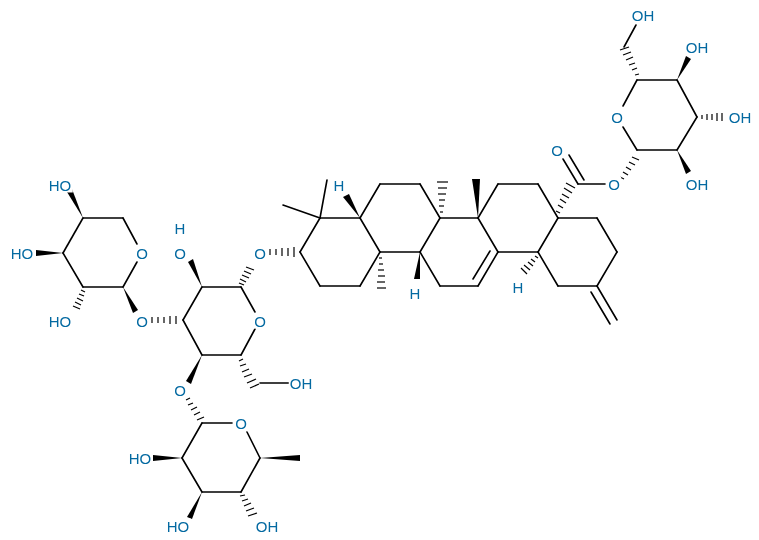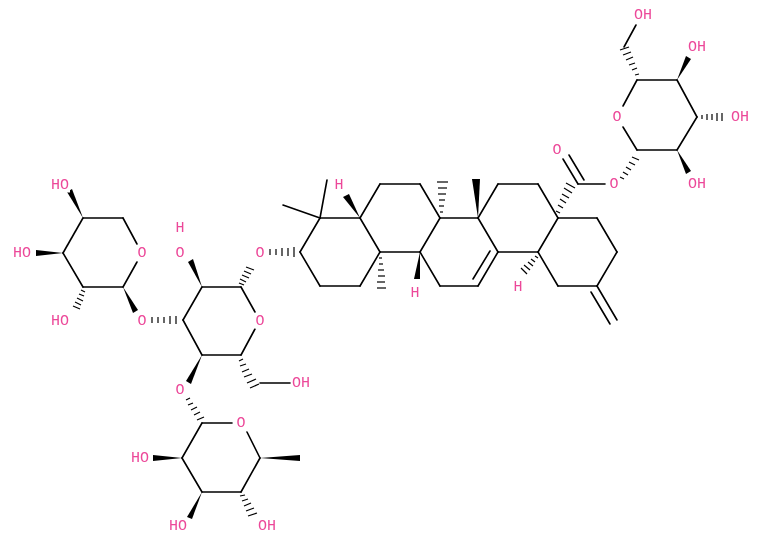--- a/index.html
+++ b/index.html
@@ -1,19 +1,19 @@
 <!DOCTYPE html>
 <html><head>
 <meta charset="utf-8">
 <style>
   html,body{margin:0;padding:0;background:#ffffff;}
   body{width:759px;height:540px;overflow:hidden;position:relative;font-family:"Liberation Sans",sans-serif;}
   #canvas{position:absolute;left:0;top:0;width:759px;height:540px;}
   .bond{stroke:#000;stroke-width:1.6;fill:none;stroke-linecap:round;}
-  .lbl{position:absolute;font-size:15px;line-height:15px;color:#ec4899;background:#fff;padding:0 1px;white-space:nowrap;transform:translate(-50%,-50%);font-family:Liberation Mono, monospace;}
+  .lbl{position:absolute;font-size:15px;line-height:15px;color:#0369a1;background:#fff;padding:0 1px;white-space:nowrap;transform:translate(-50%,-50%);}
 </style>
 </head>
 <body>
 
 <div id="canvas">
 <svg width="759" height="540" viewBox="0 0 759 540">
   <defs>
     <pattern id="hash" width="3" height="3" patternUnits="userSpaceOnUse">
       <rect width="1.3" height="3" fill="#000"></rect>
     </pattern>

